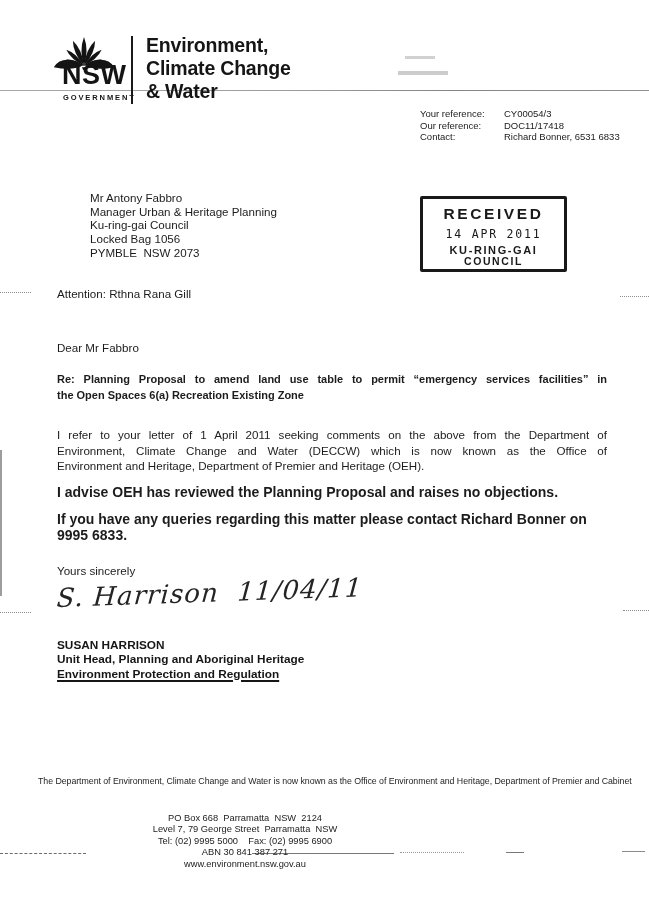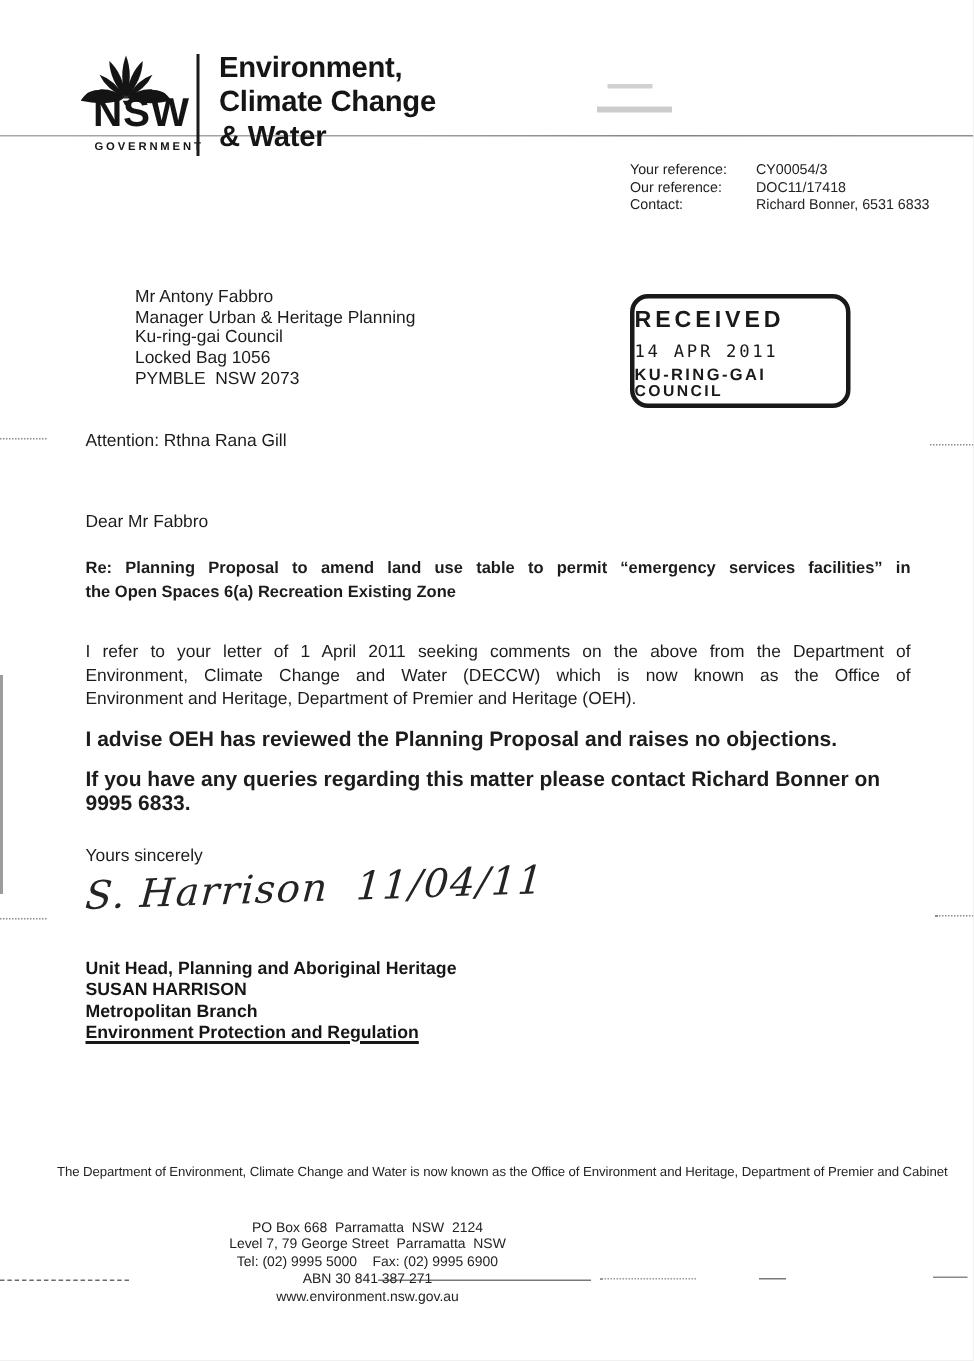--- a/index.html
+++ b/index.html
@@ -19,21 +19,21 @@
   .dept-name{left:146px;top:34px;font-size:19.5px;font-weight:bold;line-height:23px;color:#151515;letter-spacing:-0.2px;}
 
   
   .ref-block{left:420px;top:108px;font-size:9.5px;line-height:11.5px;color:#222;}
   .ref-label{display:inline-block;width:84px;}
 
   
   .recipient{left:90px;top:191px;font-size:11.6px;line-height:13.7px;}
 
   
-  .stamp{left:420px;top:196px;width:141px;height:70px;border:3px solid #191919;border-radius:12px;text-align:left;color:#191919;}
+  .stamp{left:420px;top:196px;width:141px;height:70px;border:3px solid #191919;border-radius:2px;text-align:center;color:#191919;}
   .stamp-title{margin-top:6px;font-size:15.5px;font-weight:bold;letter-spacing:2.6px;}
   .stamp-date{margin-top:4px;font-size:11.5px;font-family:"DejaVu Sans Mono",monospace;letter-spacing:1.8px;}
   .stamp-org1{margin-top:3px;font-size:11px;font-weight:bold;letter-spacing:1.6px;}
   .stamp-org2{margin-top:-1px;font-size:10.5px;font-weight:bold;letter-spacing:1.6px;}
 
   
   .attention{left:57px;top:287px;font-size:11.6px;}
   .salutation{left:57px;top:341px;font-size:11.6px;}
   .subject{left:57px;top:372px;width:550px;font-size:11px;font-weight:bold;line-height:15.8px;}
   .para1{left:57px;top:427px;width:550px;font-size:11.6px;line-height:15.6px;}
@@ -151,23 +151,22 @@
     <div class="jfill">Environment, Climate Change and Water (DECCW) which is now known as the Office of</div>
     <div>Environment and Heritage, Department of Premier and Heritage (OEH).</div>
   </div>
   <div class="abs para-single p2">I advise OEH has reviewed the Planning Proposal and raises no objections.</div>
   <div class="abs para-single p3">If you have any queries regarding this matter please contact Richard Bonner on 9995 6833.</div>
 
   <div class="abs valediction">Yours sincerely</div>
   <div class="abs signature pre">S. Harrison  11/04/11</div>
 
   <div class="abs signer">
+    <div>SUSAN HARRISON</div>
     <div>Unit Head, Planning and Aboriginal Heritage</div>
-    <div>SUSAN HARRISON</div>
-    <div>Metropolitan Branch</div>
     <div class="underlined">Environment Protection and Regulation</div>
   </div>
 
   <div class="abs footer-note">The Department of Environment, Climate Change and Water is now known as the Office of Environment and Heritage, Department of Premier and Cabinet</div>
 
   <div class="abs footer-addr">
     <div class="pre">PO Box 668  Parramatta  NSW  2124</div>
     <div class="pre">Level 7, 79 George Street  Parramatta  NSW</div>
     <div class="pre">Tel: (02) 9995 5000    Fax: (02) 9995 6900</div>
     <div class="pre">ABN 30 841 387 271</div>

